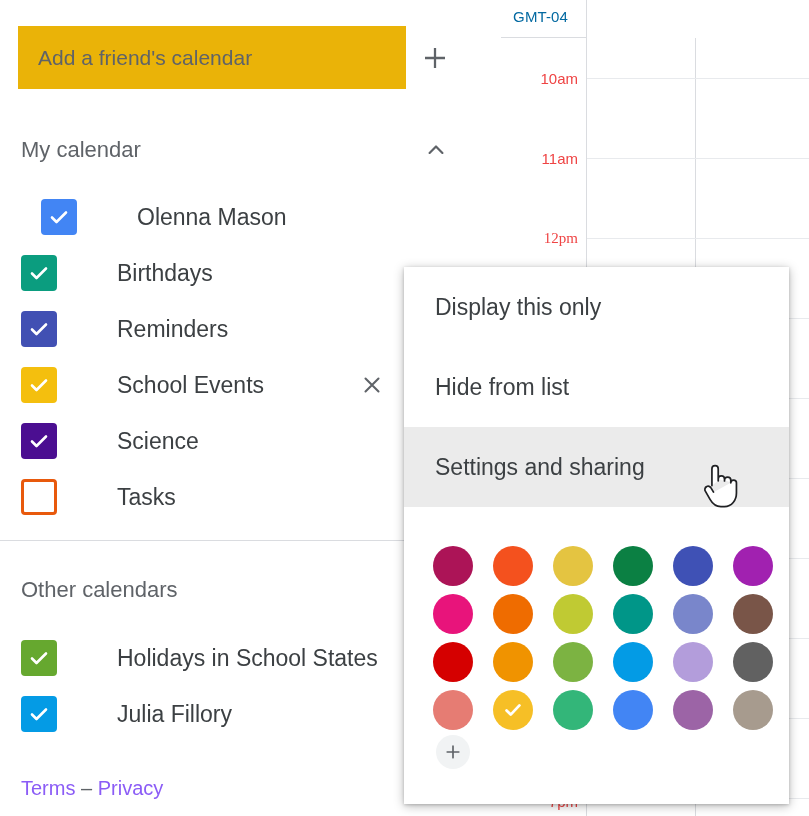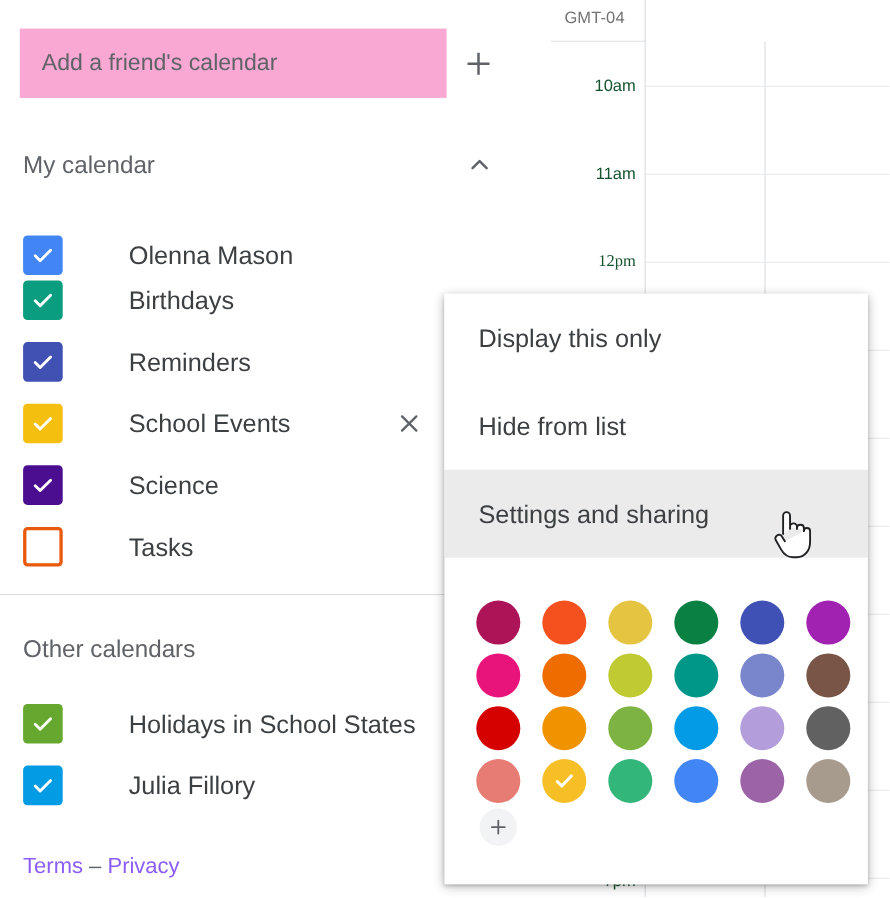--- a/index.html
+++ b/index.html
@@ -34,35 +34,35 @@
     background: #ffffff;
     border-right: 1px solid #dadce0;
     border-bottom: 1px solid #dadce0;
   }
   .cal-gutter-head-label {
     position: absolute;
     left: 0; right: 6px;
     top: 8px;
     text-align: center;
     font-size: 15px;
-    color: #737373;
+    color: #0369a1;
     letter-spacing: 0.1px;
   }
   .cal-gutter {
     position: absolute;
     left: 21px; top: 38px;
     width: 86px; height: 778px;
     background: #ffffff;
     border-right: 1px solid #dadce0;
   }
   .hour-label {
     position: absolute;
     right: 8px;
     font-size: 15px;
-    color: #14532d;
+    color: #ef4444;
     text-align: right;
     white-space: nowrap;
     transform: translateY(-50%);
   }
   .grid-col {
     position: absolute;
     top: 38px;
     height: 778px;
     border-right: 1px solid #dadce0;
   }
@@ -86,21 +86,21 @@
   .add-friend-row {
     position: absolute;
     left: 18px; top: 26px;
     width: 446px; height: 63px;
     display: flex;
     align-items: center;
   }
   .add-friend-input {
     width: 388px;
     height: 63px;
-    background: #f9a8d4;
+    background: #eab308;
     border: none;
     outline: none;
     padding: 0 20px;
     font-family: "Liberation Sans", sans-serif;
     font-size: 21px;
     color: #5f6368;
   }
   .add-friend-input::placeholder { color: #5f6368; opacity: 1; }
   .add-friend-plus {
     width: 58px;
@@ -308,21 +308,21 @@
 
     <div class="section-header" style="top:124px;">
       <div class="section-title">My calendar</div>
       <div class="section-chevron">
         <svg width="28" height="28" viewBox="0 0 24 24">
           <path d="M6.5 14.5L12 9l5.5 5.5" stroke="#5f6368" stroke-width="1.9" fill="none" stroke-linecap="round" stroke-linejoin="round"></path>
         </svg>
       </div>
     </div>
 
-    <div class="cal-row" style="top:204px;">
+    <div class="cal-row" style="top:189px;margin-left:20px;">
       <div class="cal-checkbox" style="background:#4285f4;">
         <svg width="24" height="24" viewBox="0 0 24 24">
           <path d="M5 12.5l4.5 4.5L19 7.5" stroke="#ffffff" stroke-width="2.6" fill="none" stroke-linecap="round" stroke-linejoin="round"></path>
         </svg>
       </div>
       <div class="cal-label">Olenna Mason</div>
     </div>
 
     <div class="cal-row" style="top:301px;">
       <div class="cal-checkbox" style="background:#4150b3;">

